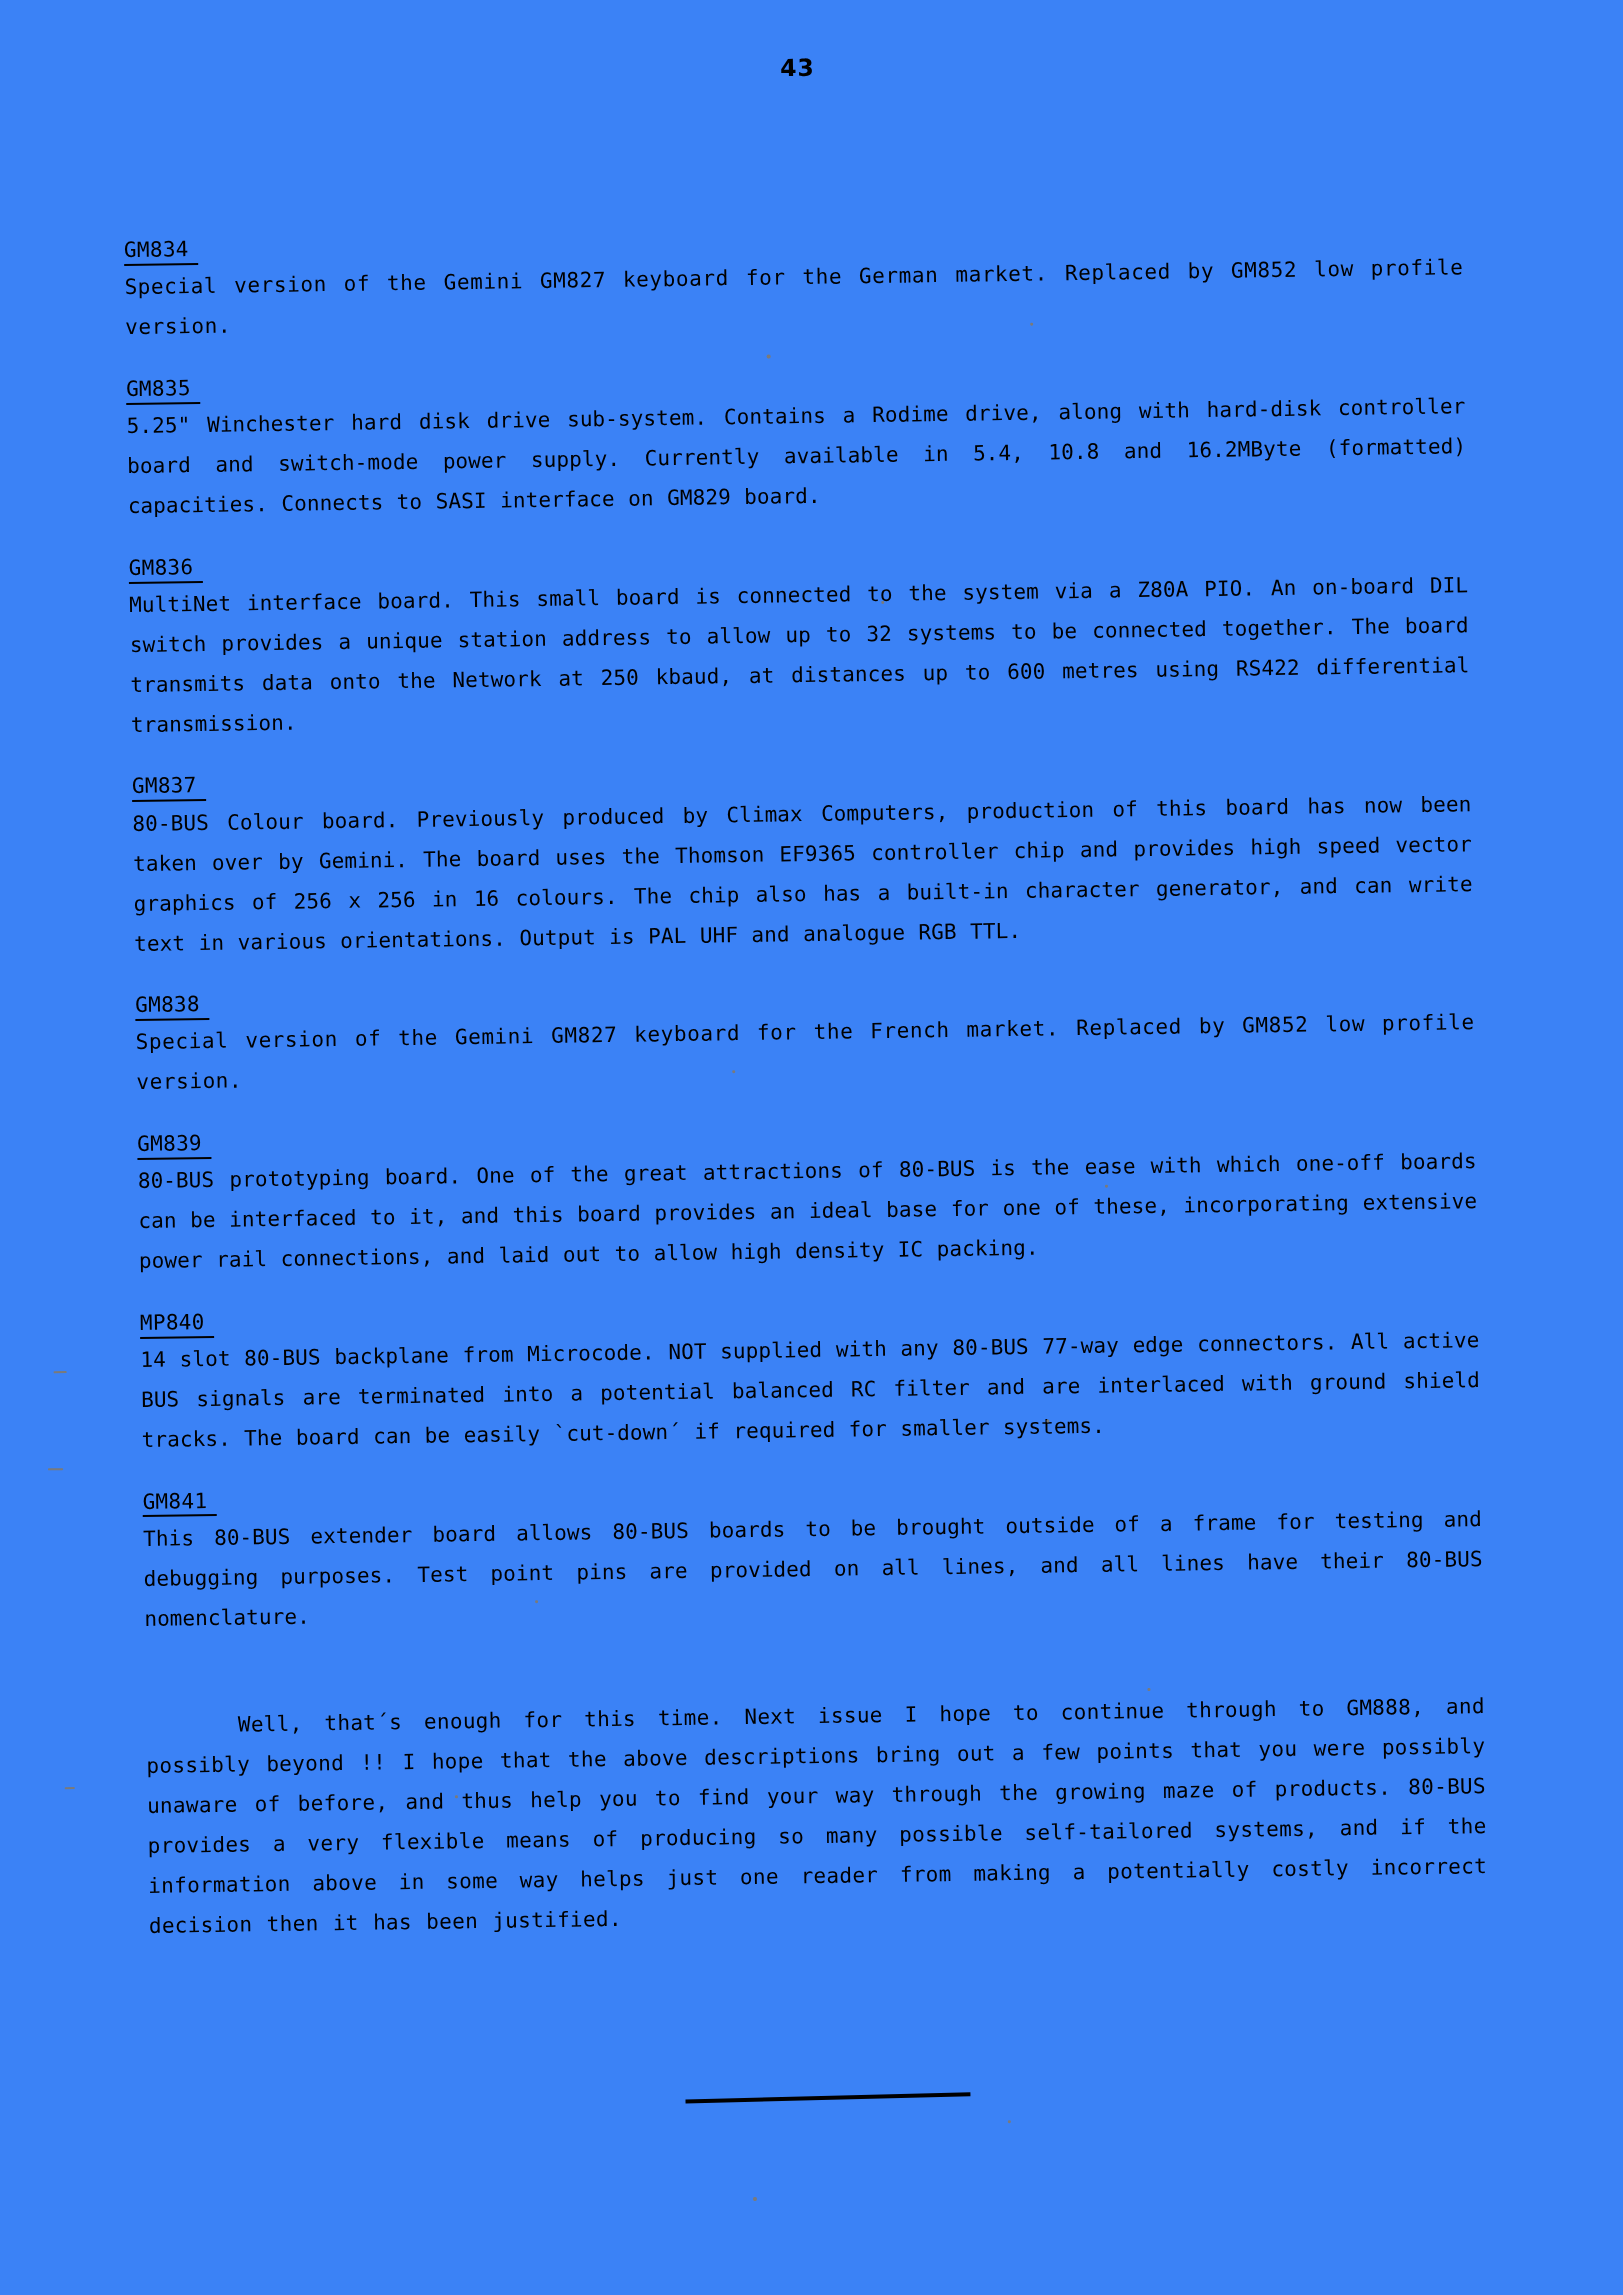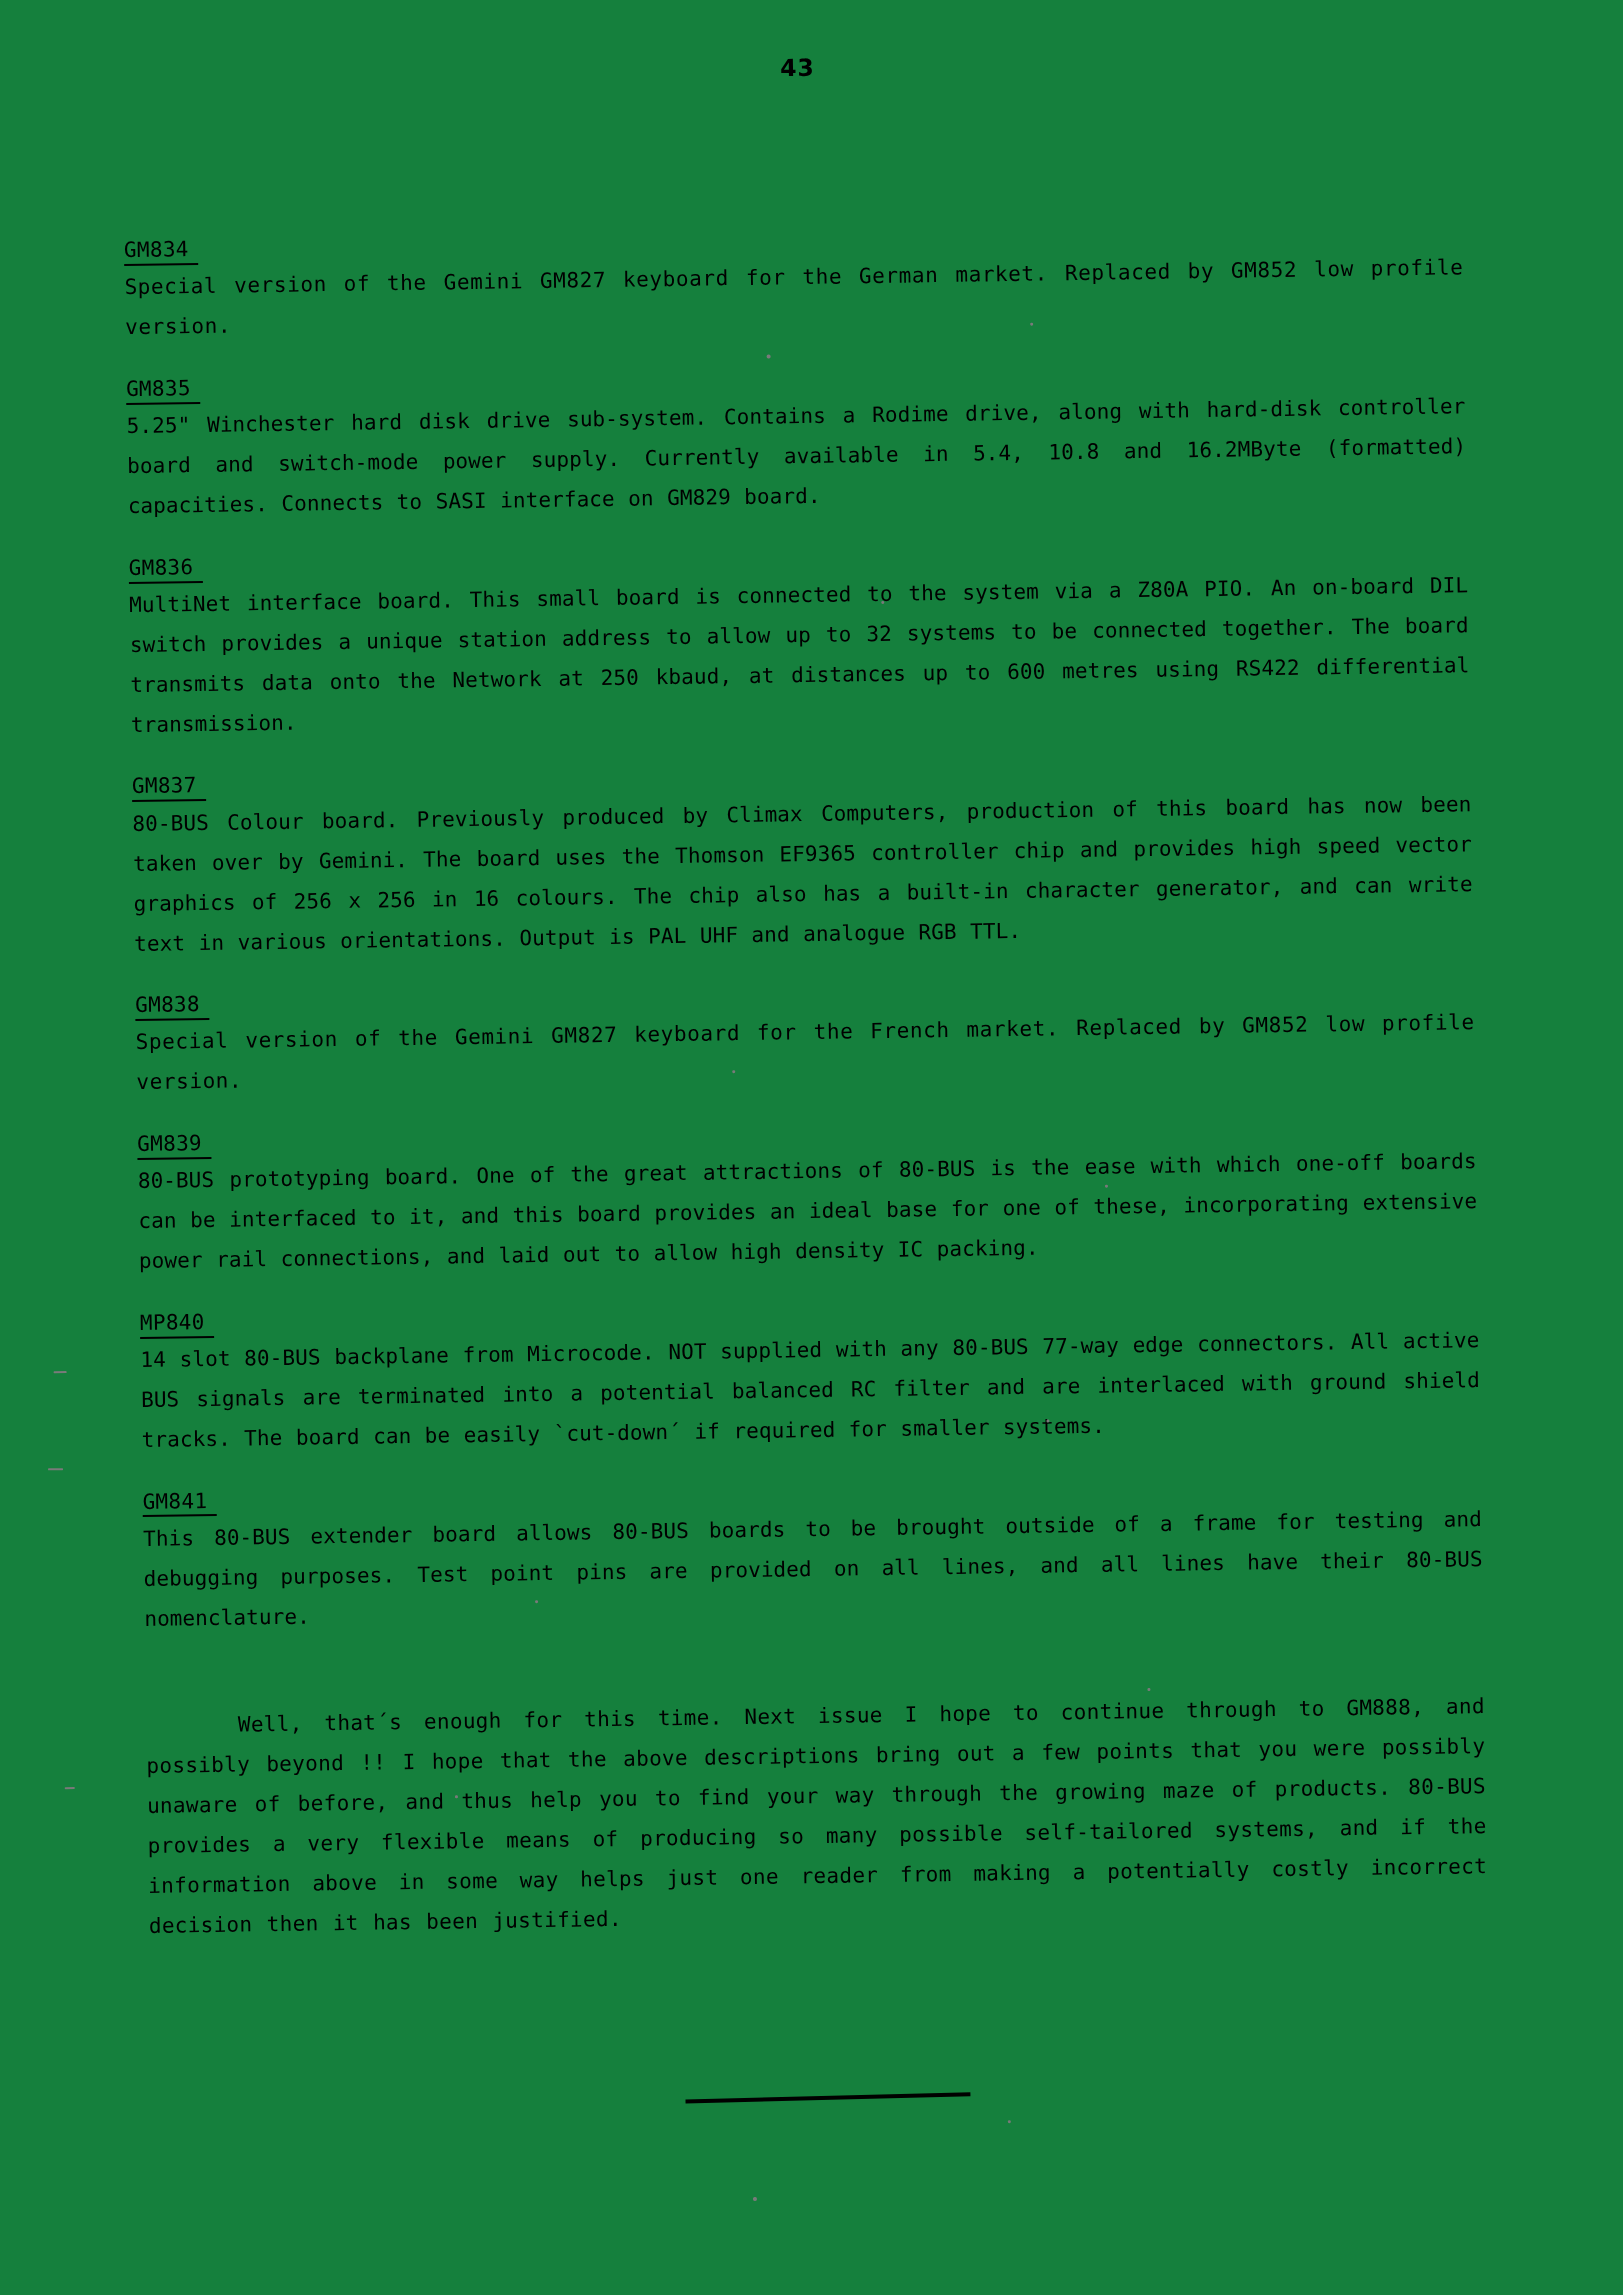--- a/index.html
+++ b/index.html
@@ -10,21 +10,21 @@
   }
   body {
     font-family: "DejaVu Sans Mono", "Liberation Mono", monospace;
     color: #000000;
   }
 
   .page {
     position: relative;
     width: 1624px;
     height: 2295px;
-    background: #15803d;
+    background: #3b82f6;
     overflow: hidden;
   }
 
   
   .skew-wrap {
     position: absolute;
     left: 0;
     top: 0;
     width: 1624px;
     height: 2295px;

